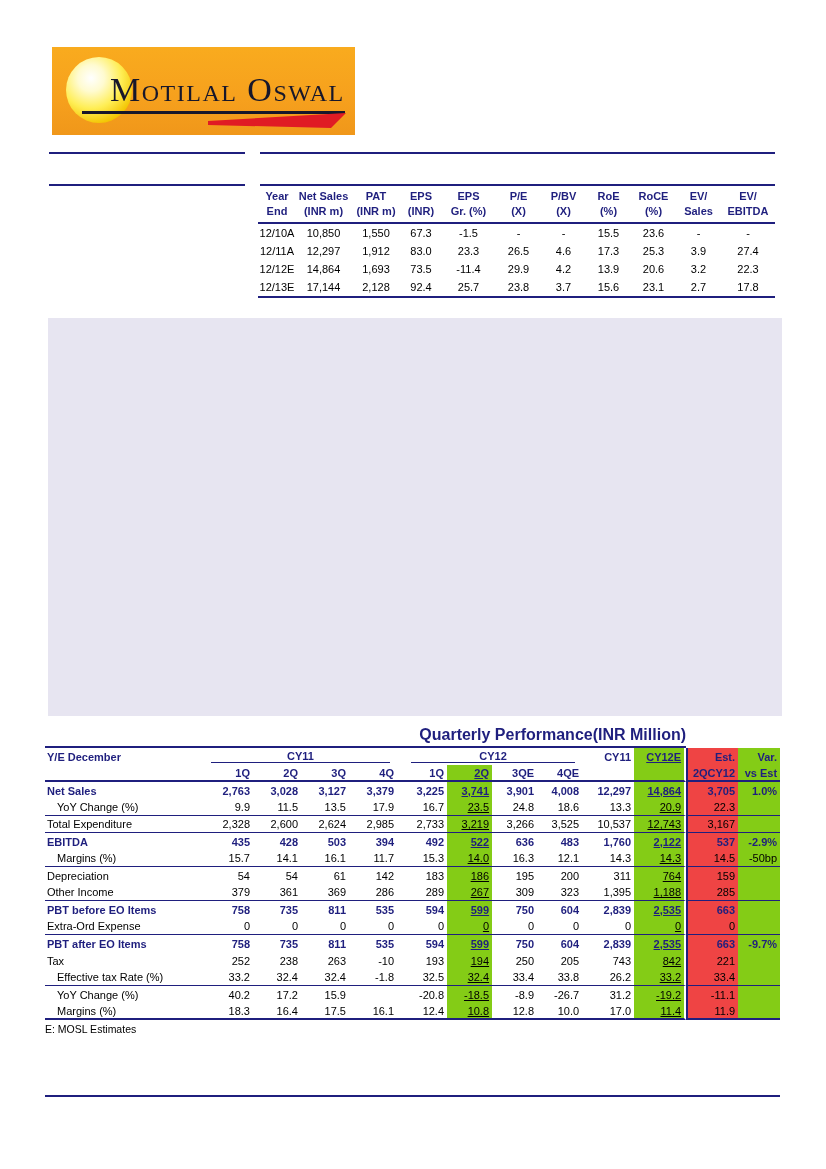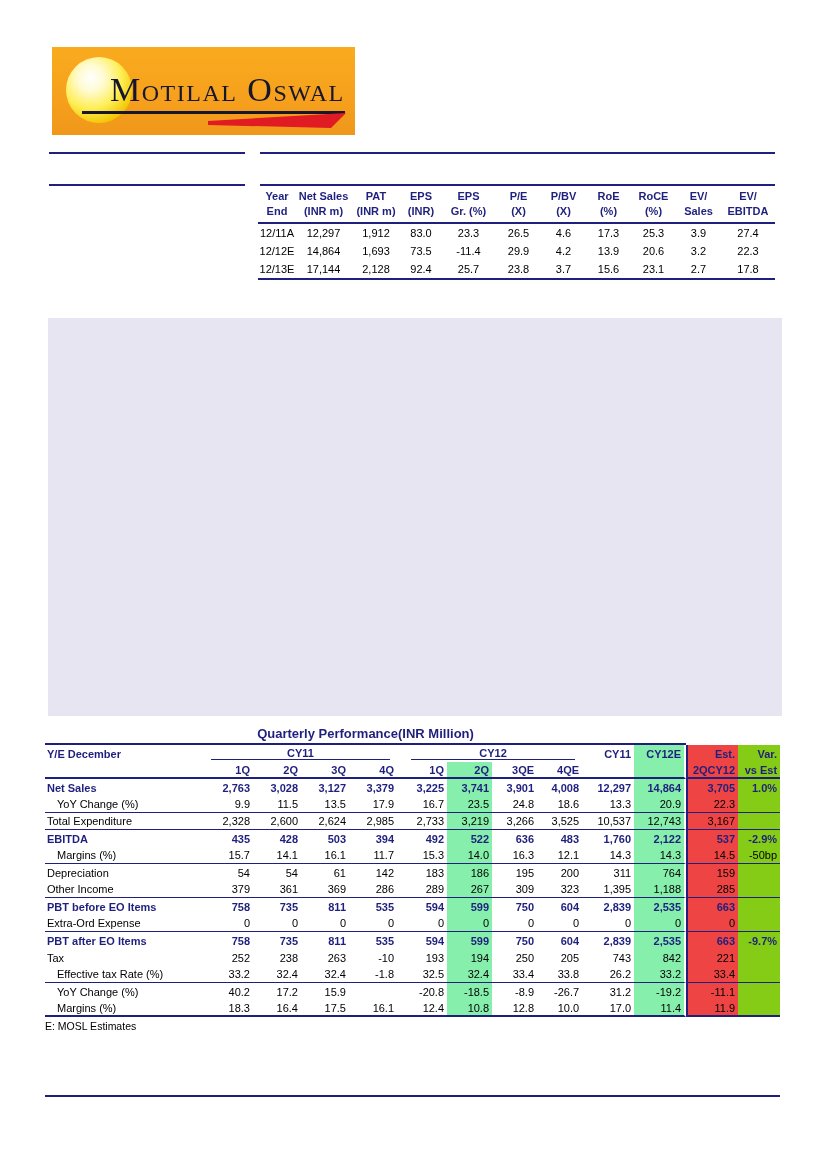--- a/index.html
+++ b/index.html
@@ -30,32 +30,32 @@
   .summary th{color:#1f1f7e;font-weight:bold;text-align:center;vertical-align:bottom;
               padding:2px 0 3px;border-bottom:2px solid #1f1f7e;line-height:15px;}
   .summary td{text-align:center;color:#000;height:18px;padding:0;}
   .summary tbody tr:last-child td{border-bottom:2px solid #1f1f7e;}
 
   
   .chart-placeholder{position:absolute;left:48px;top:318px;width:734px;height:398px;background:#e7e5f1;}
 
   
   .qp{position:absolute;left:45px;top:726px;width:735px;font-size:11px;}
-  .qp-titlebar{width:641px;display:flex;justify-content:center;align-items:flex-end;
+  .qp-titlebar{width:641px;display:flex;justify-content:flex-end;align-items:flex-end;
                border-bottom:2px solid #1f1f7e;padding-bottom:2px;font-weight:bold;
-               color:#1f1f7e;font-size:13px;box-sizing:border-box;}
+               color:#1f1f7e;font-size:16px;box-sizing:border-box;}
   .qt{width:735px;border-collapse:separate;border-spacing:0;table-layout:fixed;}
   .qt td{height:17px;padding:0 3px 0 0;color:#000;overflow:hidden;white-space:nowrap;box-sizing:border-box;}
   .qt .lab{text-align:left;padding-left:2px;}
   .qt .num{text-align:right;}
   .qt .h1 td,.qt .h2 td{color:#1f1f7e;font-weight:bold;}
   .qt .grp{text-align:center;border-bottom:1.5px solid #1f1f7e;margin:0 4px 1px 6px;}
   .qt .grp2{margin-left:14px;}
   .qt .h2 td{border-bottom:2px solid #1f1f7e;}
-  .qt .hl{background:#86efac;}
+  .qt .hl{background:#84cc16;text-decoration:underline;}
   .qt .hlr{border-right:2px solid #ffffff;}
   .qt .est{background:#ef4444;border-left:2px solid #1f1f7e;}
   .qt .var{background:#84cc16;}
   .qt tr.rule-row td{border-bottom:1.5px solid #1f1f7e;}
   .qt tbody tr:last-child td{border-bottom:2px solid #1f1f7e;}
   .qt .r-bold td{color:#1f1f7e;font-weight:bold;}
   .qt .r-ind .lab{padding-left:12px;}
   .footnote{color:#000;font-size:10.5px;margin-top:3px;}
 </style>
 </head>
@@ -133,20 +133,33 @@
             <div>EV/</div>
             <div>Sales</div>
           </th>
           <th>
             <div>EV/</div>
             <div>EBITDA</div>
           </th>
         </tr>
       </thead>
     <tbody>
+        <tr>
+          <td>12/10A</td>
+          <td>10,850</td>
+          <td>1,550</td>
+          <td>67.3</td>
+          <td>-1.5</td>
+          <td>-</td>
+          <td>-</td>
+          <td>15.5</td>
+          <td>23.6</td>
+          <td>-</td>
+          <td>-</td>
+        </tr>
         <tr>
           <td>12/11A</td>
           <td>12,297</td>
           <td>1,912</td>
           <td>83.0</td>
           <td>23.3</td>
           <td>26.5</td>
           <td>4.6</td>
           <td>17.3</td>
           <td>25.3</td>

